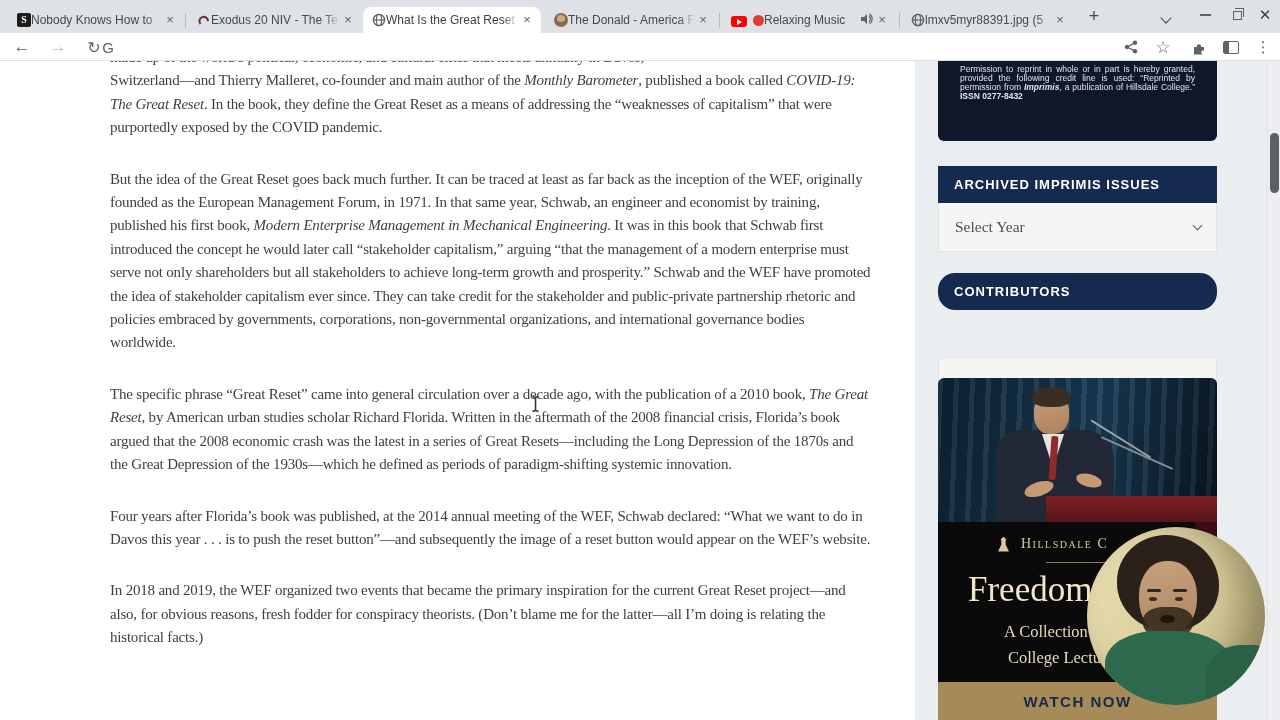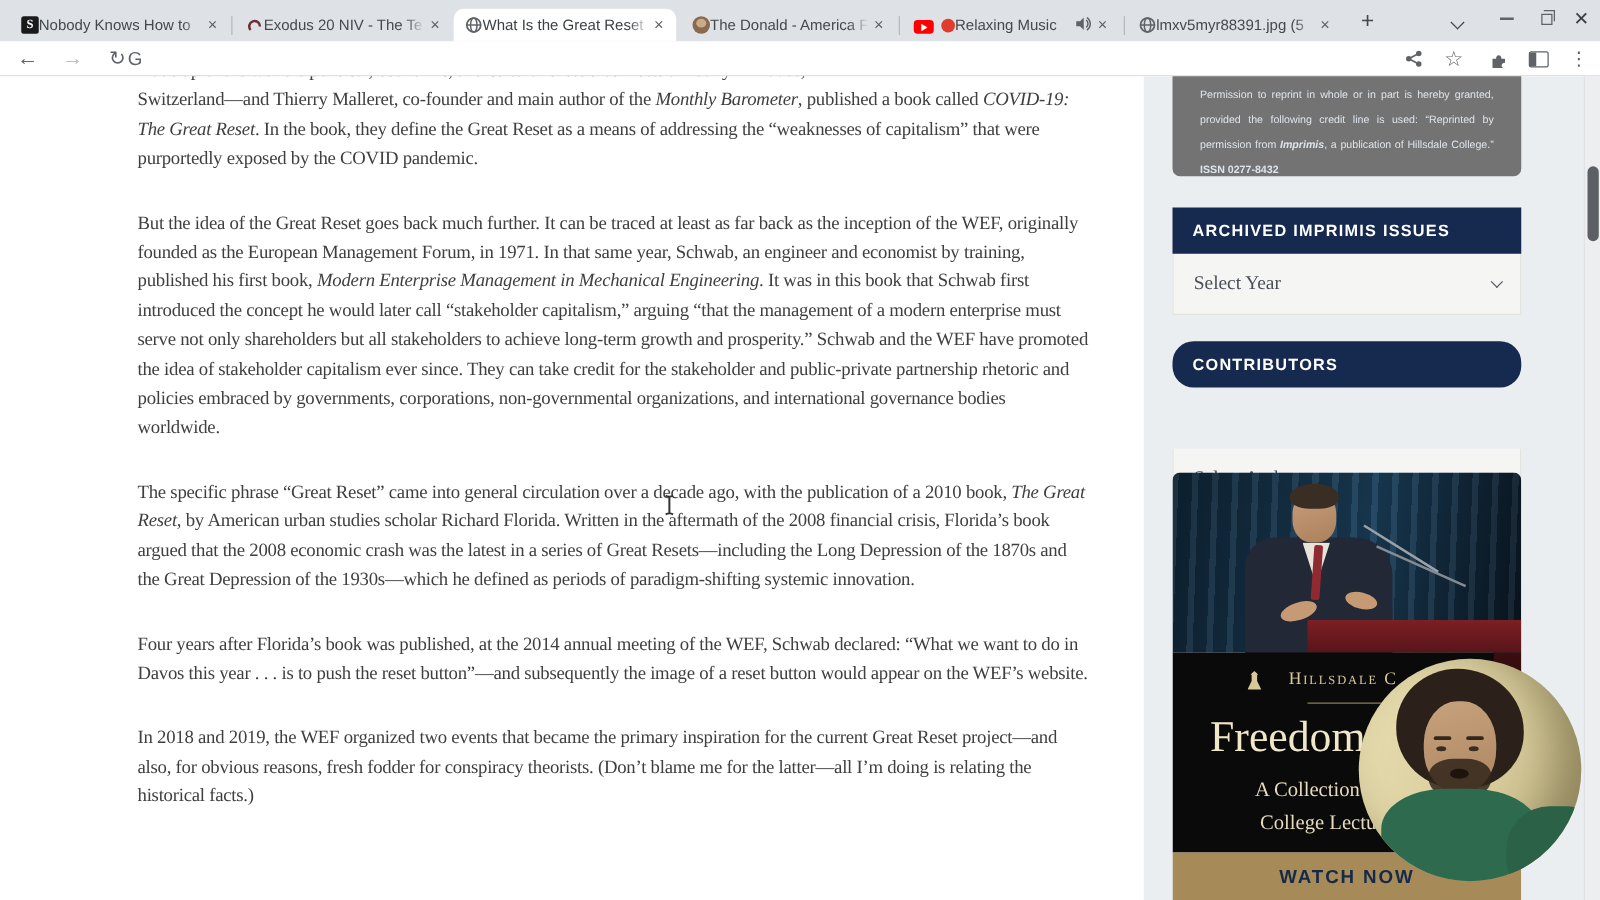--- a/index.html
+++ b/index.html
@@ -57,22 +57,22 @@
   #rail { position:absolute; left:915px; top:0; width:365px; height:659px; background:#ebeef1; }
 
   #article { position:absolute; left:110px; top:0; width:762px;
     font-family:"Liberation Serif", serif; font-size:15px; letter-spacing:-0.2px;
     line-height:23.4px; color:#3f3f3f; }
   #article .clipped { margin-top:-15px; white-space:nowrap; overflow:hidden; }
   #article p { margin:0 0 28px 0; }
 
   
   .widget { position:absolute; left:938px; width:279px; }
-  #reprint { top:-46px; height:126px; background:#737373; border-radius:6px;
-    padding:50px 22px 0 22px; color:#dfe5ec; font-size:8.5px; line-height:20px; text-align:justify; }
+  #reprint { top:-46px; height:126px; background:#0f172a; border-radius:6px;
+    padding:50px 22px 0 22px; color:#dfe5ec; font-size:8.5px; line-height:9px; text-align:justify; }
   .side-header { height:37px; background:#16294e; color:#ffffff; font-weight:bold; font-size:13px;
     letter-spacing:1px; line-height:37px; padding-left:16px; }
   .side-select { height:49px; background:#f5f5f3; border:1px solid #e3e3df; border-top:none;
     font-family:"Liberation Serif", serif; font-size:15.5px; color:#4a4e58; line-height:47px;
     padding-left:16px; position:relative; }
   .side-select .sel-chev { position:absolute; right:15px; top:19px; width:7px; height:7px;
     border-right:1.6px solid #55585f; border-bottom:1.6px solid #55585f; transform:rotate(45deg); }
   #archived-header { top:105px; } #year-select { top:142px; }
   #contrib-header { top:212px;border-radius:17px; } #author-select { top:249px; }
 
@@ -100,21 +100,21 @@
     linear-gradient(180deg,#7c1f24,#58151a); }
   .mic1 { position:absolute; left:148px; top:60px; width:70px; height:1.5px; background:#9aa2a8;
     transform:rotate(32deg); }
   .mic2 { position:absolute; left:160px; top:74px; width:78px; height:1.5px; background:#848c92;
     transform:rotate(24deg); }
   .promo-black { position:relative; width:279px; height:160px; background:#0a0a0a; color:#efe4c4;
     font-family:"Liberation Serif", serif; }
   .promo-black::after { content:""; position:absolute; right:0; top:0; width:22px; height:100%;
     background:linear-gradient(180deg,#3a0d10,#24080a); }
   .promo-logo { position:absolute; left:60px; top:14px; font-variant:small-caps; font-size:14px;
-    letter-spacing:1.5px; color:#d8c89a; display:flex; align-items:center; gap:22px; }
+    letter-spacing:1.5px; color:#d8c89a; display:flex; align-items:center; gap:12px; }
   .tower { display:inline-block; width:11px; height:15px; background:#d8c89a;
     clip-path:polygon(50% 0,78% 22%,70% 22%,70% 55%,100% 100%,0 100%,30% 55%,30% 22%,22% 22%); }
   .promo-rule { position:absolute; left:108px; top:40px; width:62px; height:1px; background:#8a7c56; }
   .promo-title { position:absolute; left:30px; top:48px; font-size:35px; color:#f0e6c8; }
   .promo-sub1 { position:absolute; left:66px; top:100px; font-size:16.5px; color:#e6dbbd; }
   .promo-sub2 { position:absolute; left:70px; top:126px; font-size:16.5px; color:#e6dbbd; }
   .promo-cta { position:relative; width:279px; height:46px; background:#a68a58; color:#16294a;
     font-weight:bold; font-size:15px; letter-spacing:1.5px; text-align:center; line-height:40px; }
 
   

